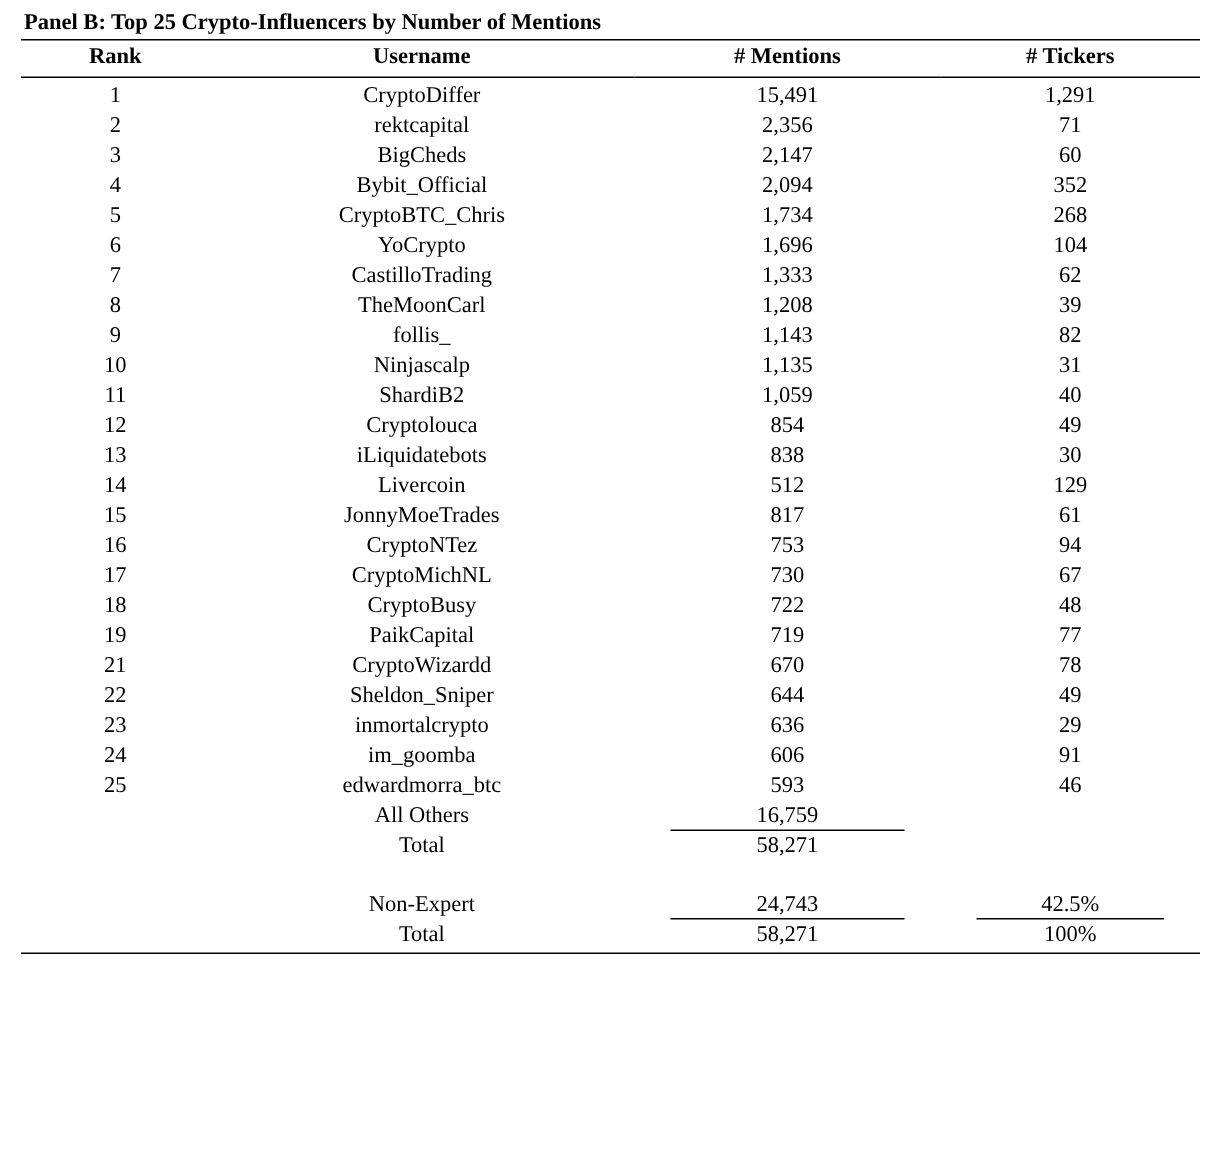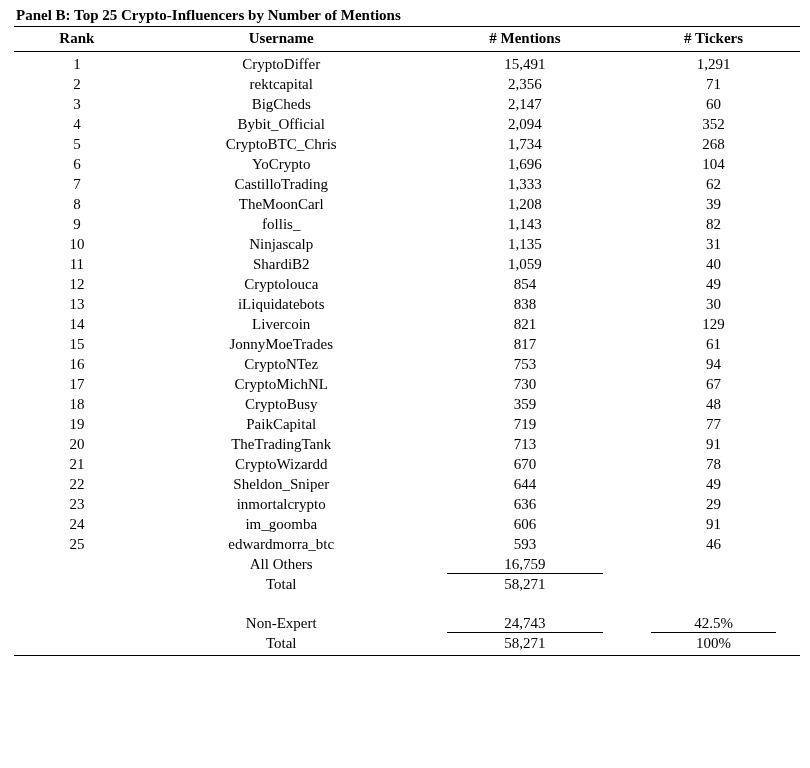--- a/index.html
+++ b/index.html
@@ -196,21 +196,21 @@
       </tr>
       <tr>
         <td>13</td>
         <td>iLiquidatebots</td>
         <td>838</td>
         <td>30</td>
       </tr>
       <tr>
         <td>14</td>
         <td>Livercoin</td>
-        <td>821</td>
+        <td>512</td>
         <td>129</td>
       </tr>
       <tr>
         <td>15</td>
         <td>JonnyMoeTrades</td>
         <td>817</td>
         <td>61</td>
       </tr>
       <tr>
         <td>16</td>
@@ -220,36 +220,30 @@
       </tr>
       <tr>
         <td>17</td>
         <td>CryptoMichNL</td>
         <td>730</td>
         <td>67</td>
       </tr>
       <tr>
         <td>18</td>
         <td>CryptoBusy</td>
-        <td>359</td>
+        <td>722</td>
         <td>48</td>
       </tr>
       <tr>
         <td>19</td>
         <td>PaikCapital</td>
         <td>719</td>
         <td>77</td>
       </tr>
       <tr>
-        <td>20</td>
-        <td>TheTradingTank</td>
-        <td>713</td>
-        <td>91</td>
-      </tr>
-      <tr>
         <td>21</td>
         <td>CryptoWizardd</td>
         <td>670</td>
         <td>78</td>
       </tr>
       <tr>
         <td>22</td>
         <td>Sheldon_Sniper</td>
         <td>644</td>
         <td>49</td>

